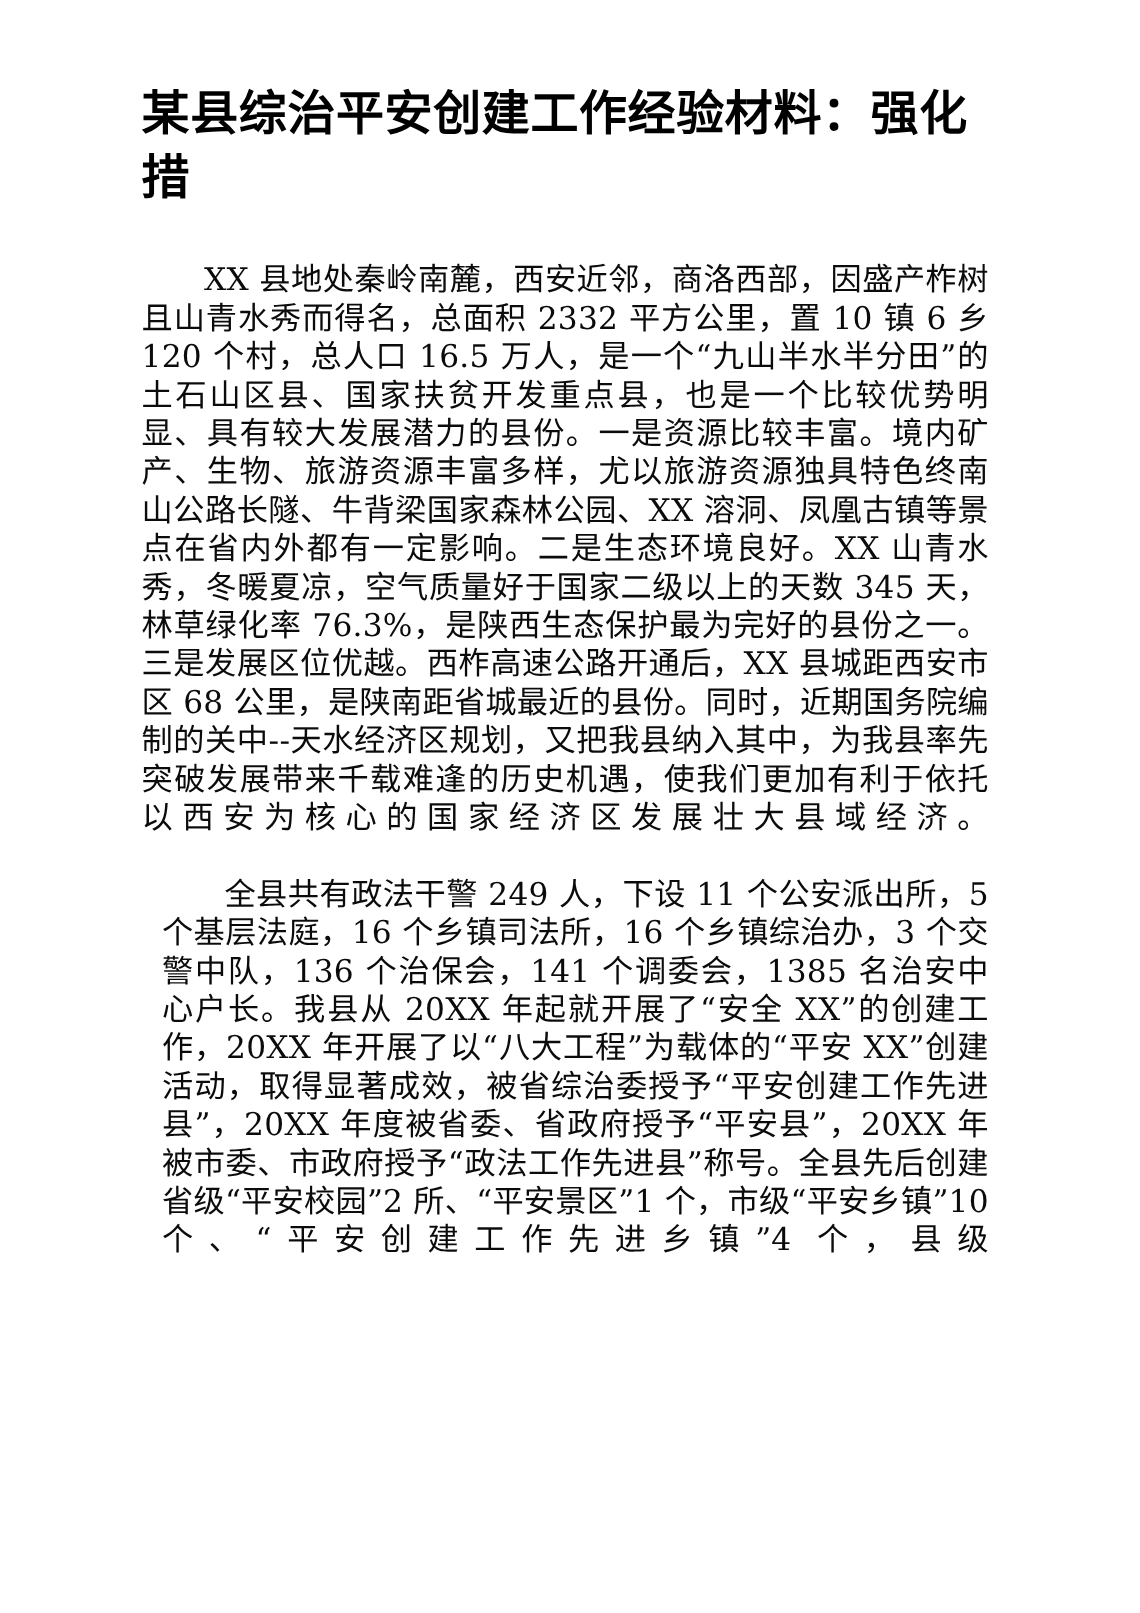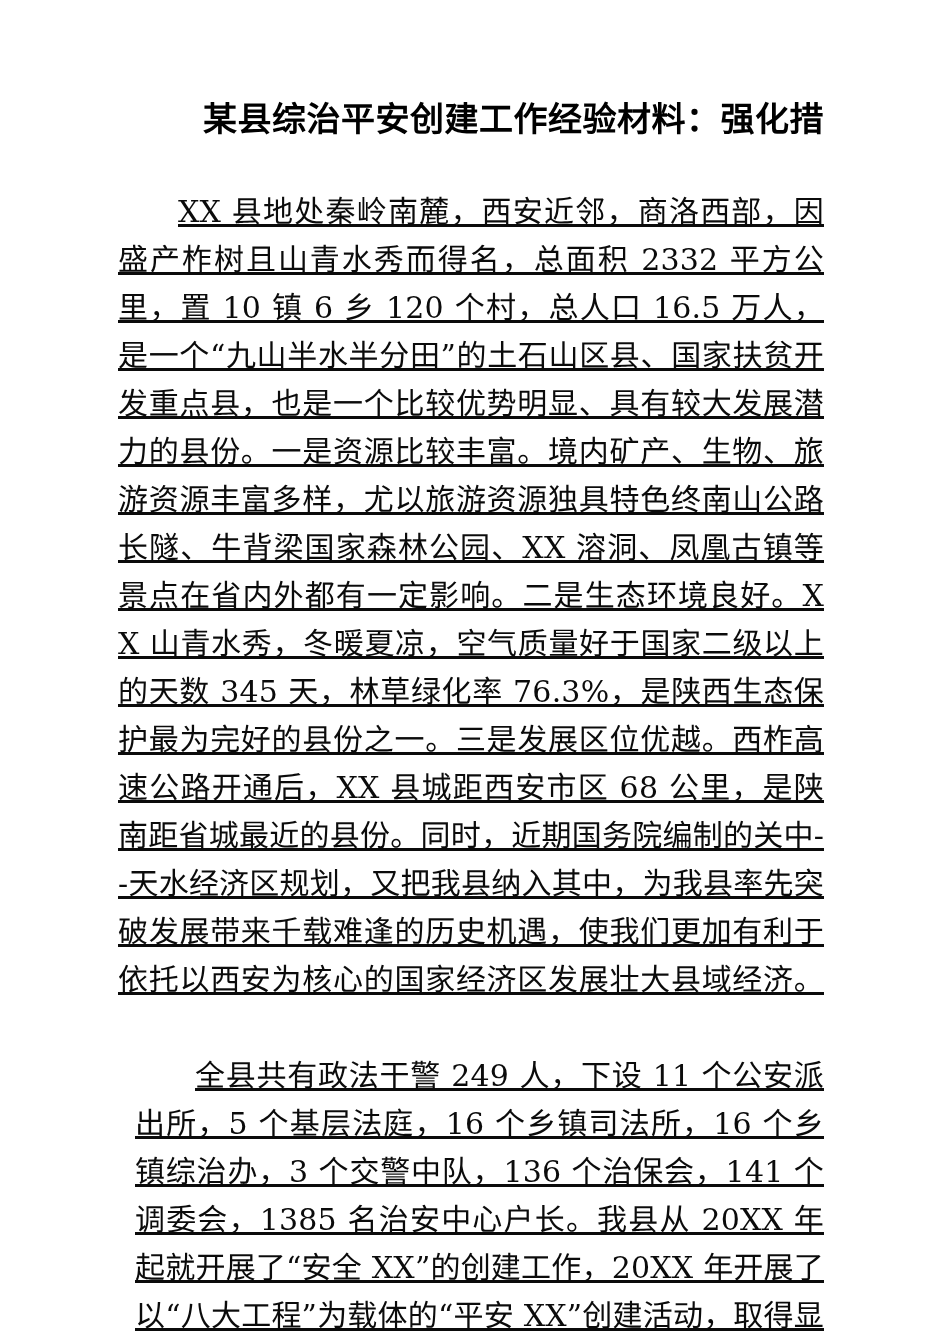--- a/index.html
+++ b/index.html
@@ -24,52 +24,51 @@
   }
   .content {
     position: absolute;
     left: 118px;
     top: 0;
     width: 706px;
   }
   
   .doc-title {
     margin: 0;
-    padding-top: 92px;
+    padding-top: 68px;
     font-family: "DejaVu Serif", "Liberation Serif", serif;
     font-weight: 700;
-    font-size: 34px;
+    font-size: 40px;
     line-height: 54px;
-    text-align: right;
+    text-align: left;
     letter-spacing: 0.5px;
     color: #000000;
   }
   .title-line {
     display: block;
   }
   .title-line-2 {
     display: block;
   }
   
   .body-block {
     margin-top: 42px;
   }
   p.para {
     margin: 0;
     font-family: "DejaVu Serif", "Liberation Serif", serif;
-    font-size: 30px;
-    line-height: 48px;
+    font-size: 26px;
+    line-height: 32px;
     text-align: justify;
     text-justify: inter-ideograph;
     text-indent: 2em;
     letter-spacing: 0.2px;
     color: #0b0b0b;
     word-break: break-all;
     hyphens: none;
-    text-decoration: underline;
   }
   p.para + p.para {
     margin-top: 0;
     margin-left: 17px;
   }
   
   p.para::after {
     content: "";
     display: inline-block;
     width: 100%;

